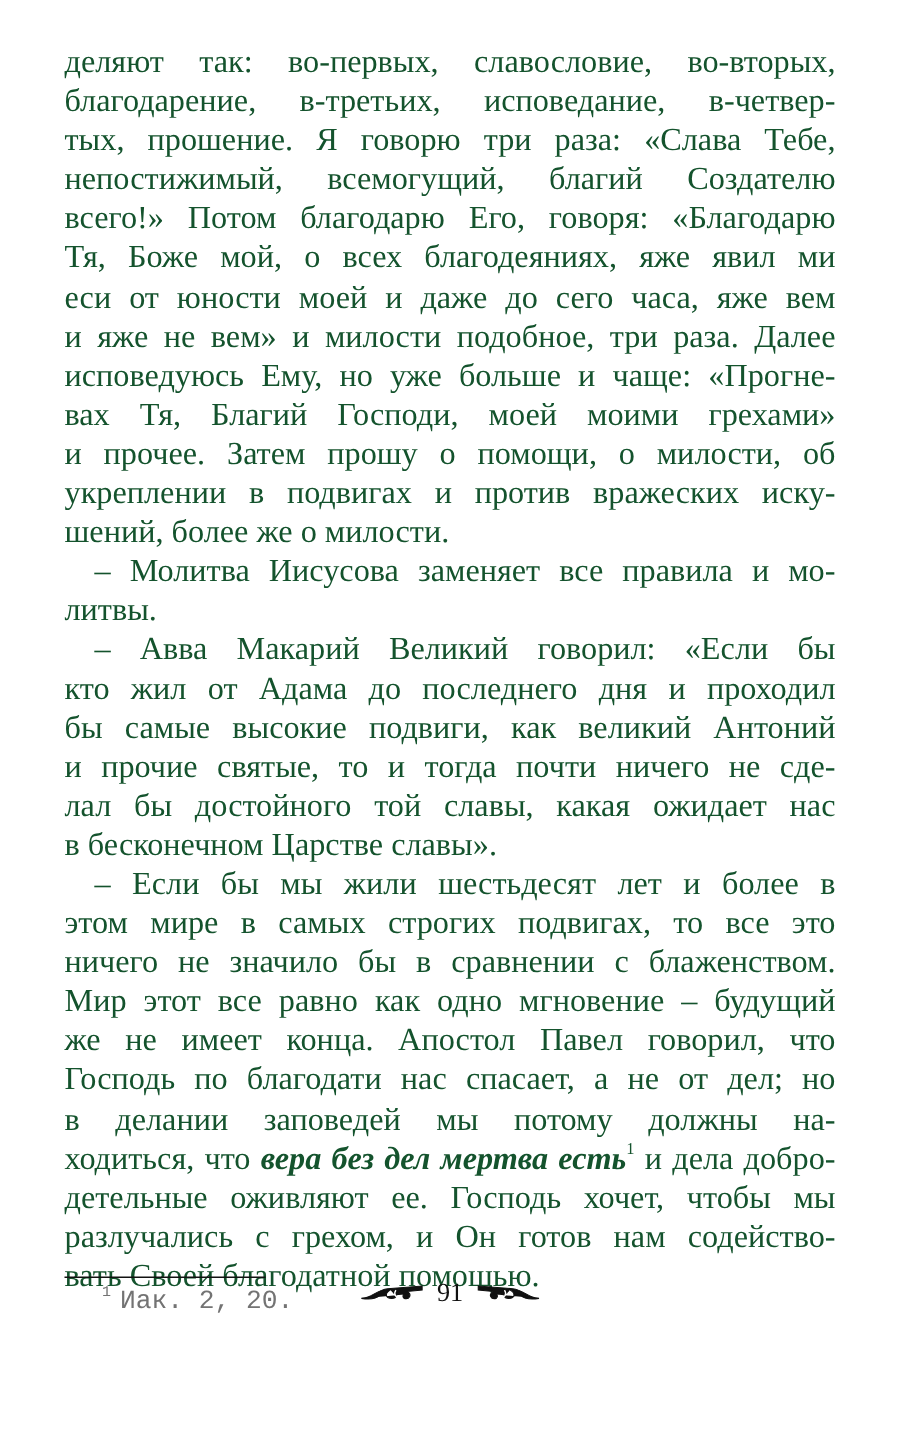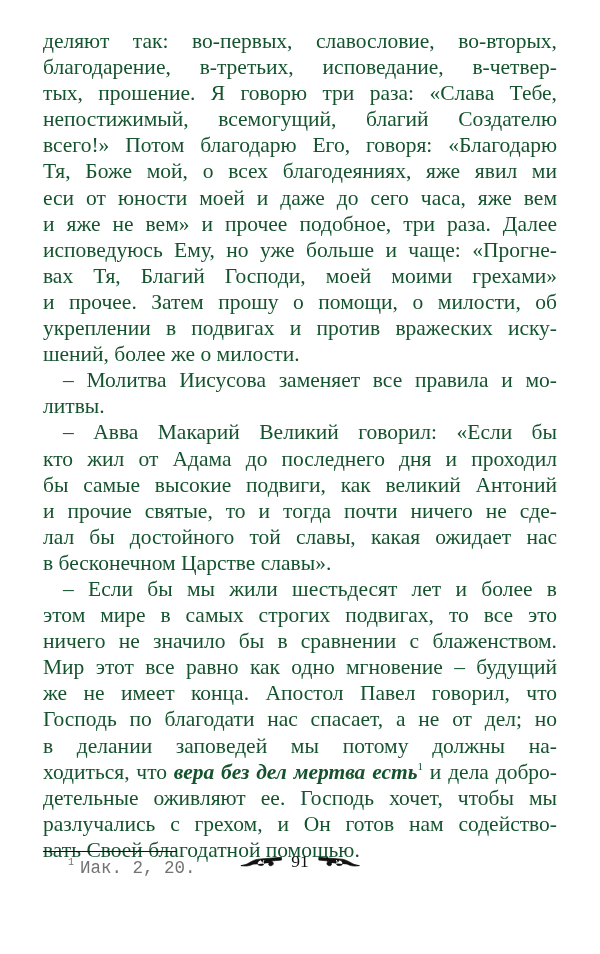--- a/index.html
+++ b/index.html
@@ -34,21 +34,21 @@
 <body>
 
 <div class="page">
   <span class="line">деляют так: во-первых, славословие, во-вторых,</span>
   <span class="line">благодарение, в-третьих, исповедание, в-четвер-</span>
   <span class="line">тых, прошение. Я говорю три раза: «Слава Тебе,</span>
   <span class="line">непостижимый, всемогущий, благий Создателю</span>
   <span class="line">всего!» Потом благодарю Его, говоря: «Благодарю</span>
   <span class="line">Тя, Боже мой, о всех благодеяниях, яже явил ми</span>
   <span class="line">еси от юности моей и даже до сего часа, яже вем</span>
-  <span class="line">и яже не вем» и прочее подобное, три раза. Далее</span>
+  <span class="line">и яже не вем» и милости подобное, три раза. Далее</span>
   <span class="line">исповедуюсь Ему, но уже больше и чаще: «Прогне-</span>
   <span class="line">вах Тя, Благий Господи, моей моими грехами»</span>
   <span class="line">и прочее. Затем прошу о помощи, о милости, об</span>
   <span class="line">укреплении в подвигах и против вражеских иску-</span>
   <span class="line last">шений, более же о милости.</span>
   <span class="line indent">– Молитва Иисусова заменяет все правила и мо-</span>
   <span class="line last">литвы.</span>
   <span class="line indent">– Авва Макарий Великий говорил: «Если бы</span>
   <span class="line">кто жил от Адама до последнего дня и проходил</span>
   <span class="line">бы самые высокие подвиги, как великий Антоний</span>

